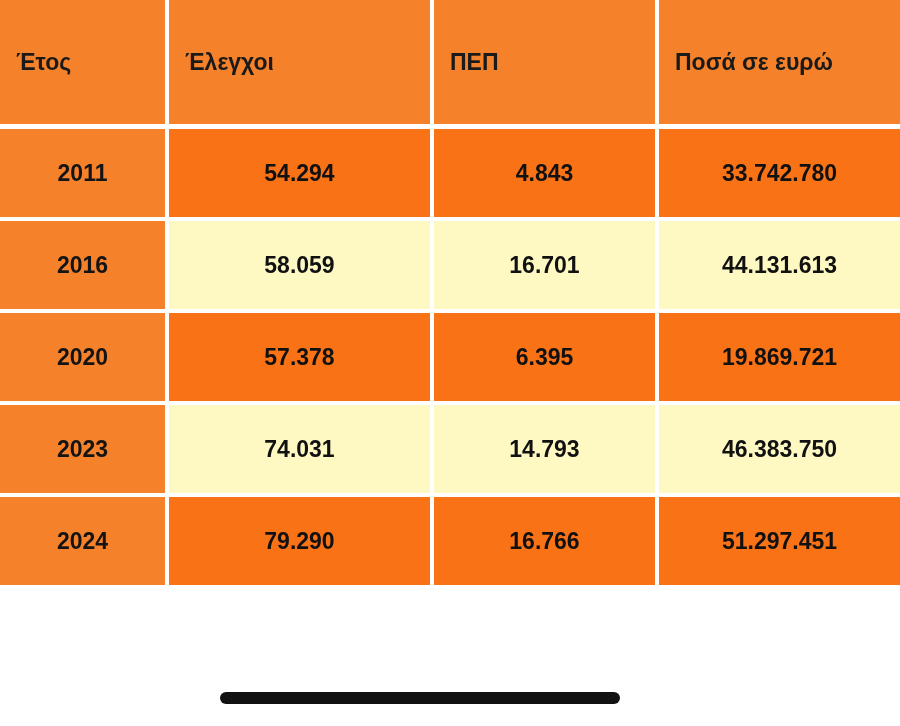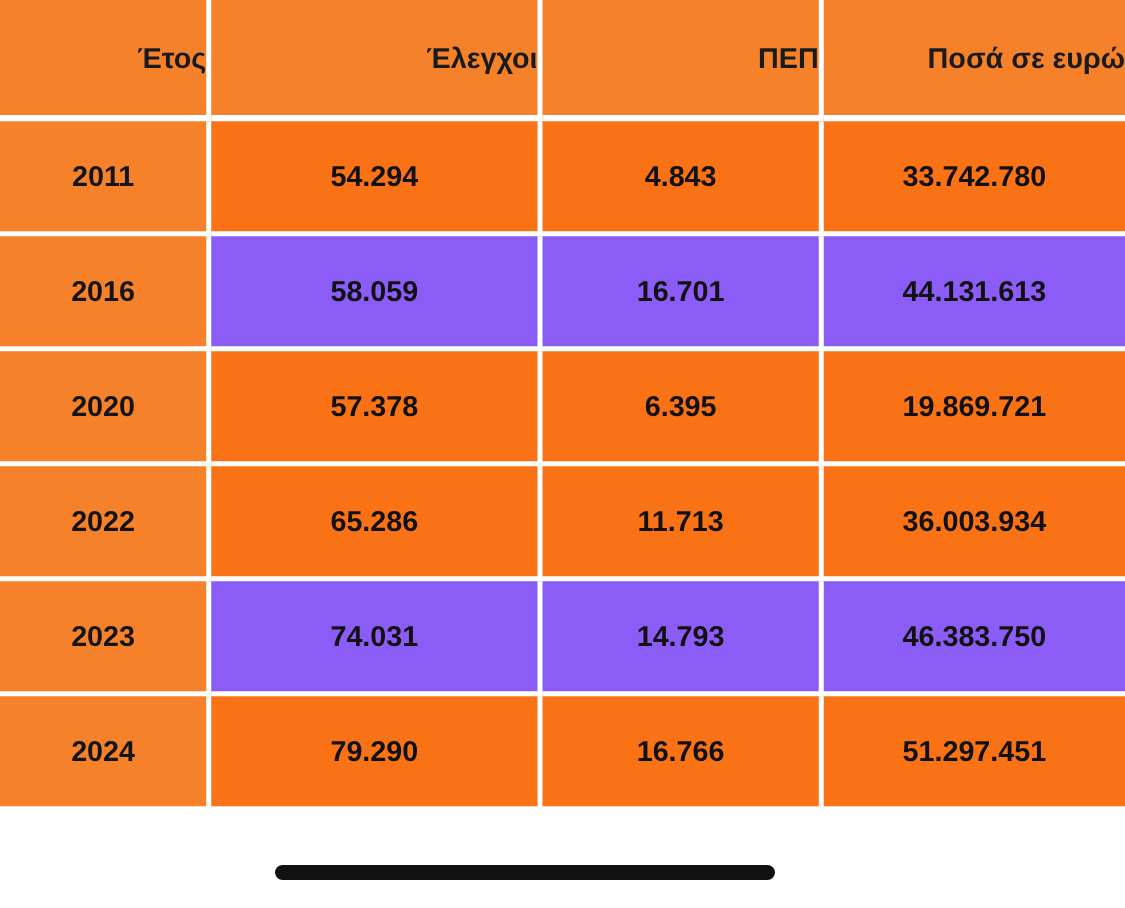--- a/index.html
+++ b/index.html
@@ -28,25 +28,25 @@
   table.data-table col.c1 { width: 265px; }
   table.data-table col.c2 { width: 225px; }
   table.data-table col.c3 { width: 243px; }
 
   thead th {
     background: #F5822A;
     color: #1a1a1a;
     font-size: 23px;
     font-weight: bold;
     height: 92px;
-    text-align: right;
+    text-align: left;
     vertical-align: middle;
     border-right: 4px solid #ffffff;
     border-bottom: 5px solid #ffffff;
-    padding: 0;
+    padding: 16px;
   }
   thead th:last-child { border-right: none; }
 
   tbody td {
     height: 88px;
     text-align: center;
     vertical-align: middle;
     font-size: 23px;
     font-weight: bold;
     color: #111111;
@@ -57,21 +57,21 @@
   tbody td:last-child { border-right: none; }
 
   tbody td.year-cell {
     background: #F5822A;
     color: #141414;
   }
   tbody td.val-cell {
     background: #FBE6DE;
   }
   tbody tr.shade-a td.val-cell { background: #f97316; }
-  tbody tr.shade-b td.val-cell { background: #8b5cf6; }
+  tbody tr.shade-b td.val-cell { background: #fef9c3; }
 
   
   #bottom-bar {
     position: absolute;
     left: 220px;
     top: 692px;
     width: 400px;
     height: 12px;
     background: #111111;
     border-radius: 6px;
@@ -108,26 +108,20 @@
         <td class="val-cell">58.059</td>
         <td class="val-cell">16.701</td>
         <td class="val-cell">44.131.613</td>
       </tr>
       <tr class="shade-a">
         <td class="year-cell">2020</td>
         <td class="val-cell">57.378</td>
         <td class="val-cell">6.395</td>
         <td class="val-cell">19.869.721</td>
       </tr>
-      <tr class="shade-a">
-        <td class="year-cell">2022</td>
-        <td class="val-cell">65.286</td>
-        <td class="val-cell">11.713</td>
-        <td class="val-cell">36.003.934</td>
-      </tr>
       <tr class="shade-b">
         <td class="year-cell">2023</td>
         <td class="val-cell">74.031</td>
         <td class="val-cell">14.793</td>
         <td class="val-cell">46.383.750</td>
       </tr>
       <tr class="shade-a">
         <td class="year-cell">2024</td>
         <td class="val-cell">79.290</td>
         <td class="val-cell">16.766</td>

